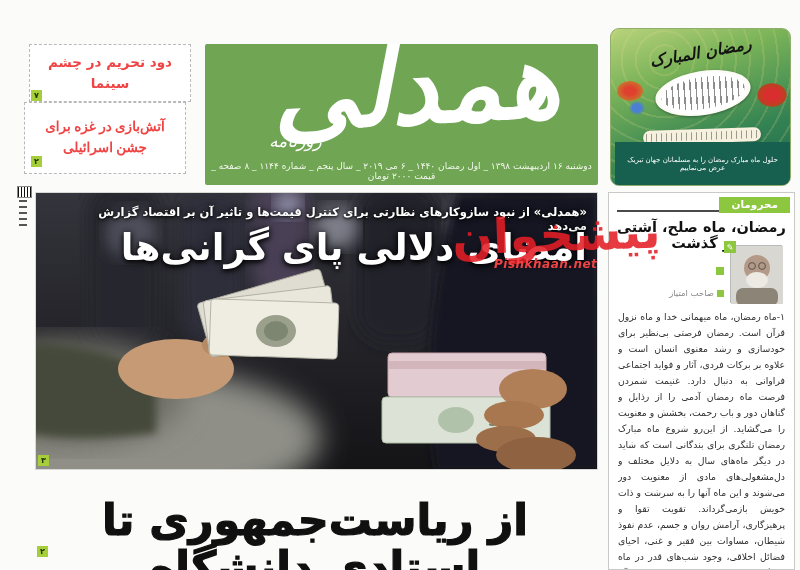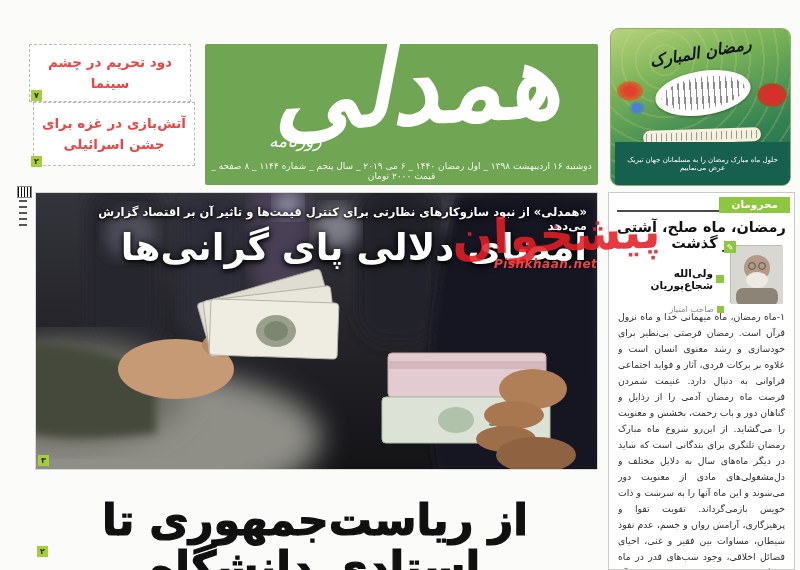--- a/index.html
+++ b/index.html
@@ -3,21 +3,21 @@
 <meta charset="utf-8">
 <style>
   * { margin:0; padding:0; box-sizing:border-box; }
   body { background:#ececea; font-family:"DejaVu Sans", sans-serif; }
   #page { position:relative; width:800px; height:570px; background:#fbfbfa; overflow:hidden; }
 
   
   .side-box { position:absolute; background:#fff; border:1px dashed #b9b9b9; display:flex; align-items:center; justify-content:center; text-align:center; direction:rtl; }
   .side-box .t { font-weight:bold; color:#ef4444; font-size:13.5px; line-height:1.55; padding:4px 8px; }
   #side-box-1 { left:29px; top:44px; width:162px; height:58px; }
-  #side-box-2 { left:33px; top:102px; width:162px; height:64px; }
+  #side-box-2 { left:24px; top:102px; width:162px; height:72px;font-family:Liberation Serif, serif; }
   .pmarker { position:absolute; width:11px; height:11px; background:#a6ce39; color:#23330a; font-size:8px; font-weight:bold; display:flex; align-items:center; justify-content:center; line-height:1; }
 
   
   #masthead { position:absolute; left:205px; top:44px; width:393px; height:141px; background:#6fa553; border-radius:2px; overflow:hidden; }
   #logo { position:absolute; right:38px; top:-14px; color:#fff; font-size:104px; font-weight:bold; font-style:italic; transform:rotate(-3deg); line-height:1.1; direction:rtl; }
   #paper-type { position:absolute; left:64px; bottom:34px; color:#fff; font-size:17px; font-style:italic; direction:rtl; }
   #dateline { position:absolute; left:0; right:0; bottom:4px; text-align:center; color:#f2f7ec; font-size:9px; direction:rtl; }
 
   
   #ramadan { position:absolute; left:610px; top:28px; width:181px; height:158px; border-radius:9px; overflow:hidden; border:1px solid #8fae6e;
@@ -187,21 +187,20 @@
         <circle cx="26" cy="22" r="13" fill="#b39a88"></circle>
         <ellipse cx="26" cy="34" rx="11" ry="8" fill="#eceae2"></ellipse>
         <rect x="5" y="42" width="42" height="18" rx="7" fill="#8c8577"></rect>
         <circle cx="21" cy="20" r="3.4" fill="none" stroke="#5a5248" stroke-width="1"></circle>
         <circle cx="31" cy="20" r="3.4" fill="none" stroke="#5a5248" stroke-width="1"></circle>
       </svg>
     </div>
     <div id="ed-authorblock">
       <div class="auth-row">
         <span class="auth-bullet"></span>
-        <span id="ed-author">ولی‌الله شجاع‌پوریان</span>
       </div>
       <div class="auth-row" style="margin-top:13px;">
         <span class="auth-bullet" style="width:7px;height:7px;"></span>
         <span id="ed-role">صاحب امتیاز</span>
       </div>
     </div>
     <div id="ed-body">۱-ماه رمضان، ماه میهمانی خدا و ماه نزول قرآن است. رمضان فرصتی بی‌نظیر برای خودسازی و رشد معنوی انسان است و علاوه بر برکات فردی، آثار و فواید اجتماعی فراوانی به دنبال دارد. غنیمت شمردن فرصت ماه رمضان آدمی را از رذایل و گناهان دور و باب رحمت، بخشش و معنویت را می‌گشاید. از این‌رو شروع ماه مبارک رمضان تلنگری برای بندگانی است که شاید در دیگر ماه‌های سال به دلایل مختلف و دل‌مشغولی‌های مادی از معنویت دور می‌شوند و این ماه آنها را به سرشت و ذات خویش بازمی‌گرداند. تقویت تقوا و پرهیزگاری، آرامش روان و جسم، عدم نفوذ شیطان، مساوات بین فقیر و غنی، احیای فضائل اخلاقی، وجود شب‌های قدر در ماه مبارک رمضان، تلاوت و وزیدن نسیم قرآن از جمله فواید و فضائل روزه‌داری است که تفصیل آنها در روایات و احادیث مختلف ذکر شده و از این‌رو شایسته است هر فرد مسلمان برنامه‌ریزی‌های درخور و لازمی را برای کسب فضیلت و نعمت از این ماه بزرگ در دستور کار خود قرار دهد. ۲-یکی از دستورات دین مبین اسلام افطاری دادن به روزه‌داران و محرومان است. بدیهی است افطار، اطعام و اکرام مومنین فضیلتی الهی است، اما متاسفانه شرایط اقتصادی کشور به گونه‌ای است که انتظار می‌رود اولا دستگاه‌های حاکمیتی و دولتی از هرگونه برگزاری مراسم افطار خودداری کنند و از سویی بایسته است افطاری‌های سایر شهروندان و خیرین نیز در مواردی همچون کمک به مناطق سیل‌زده و سایر مناطق محروم کشور صرف شود. خوشبختانه هم دولت و هم سایر دستگاه‌ها از جمله شهرداری تهران در یکی دو سال گذشته دستور ممنوعیت برگزاری مراسم افطار را ابلاغ کردند، اما ضرورت دارد فرهنگ‌سازی برای سوق دادن هزینه‌های مراسم افطار به سایر حوزه‌های اولویت‌دار نیز در دستور کار قرار گیرد. این روزها بسیاری از هموطنان ما در استان‌های مختلف کشور</div>
   </div>
 
 </div>

